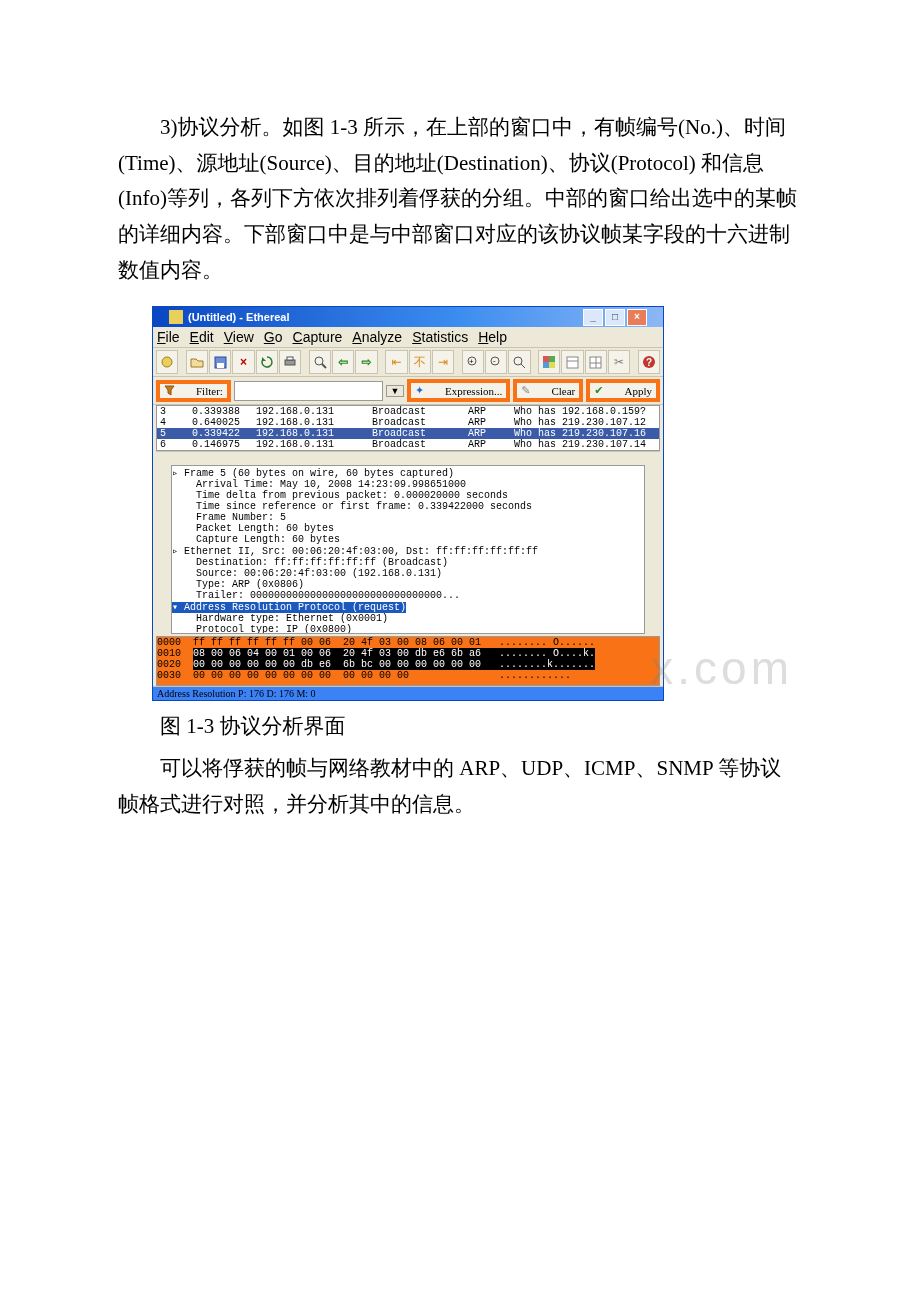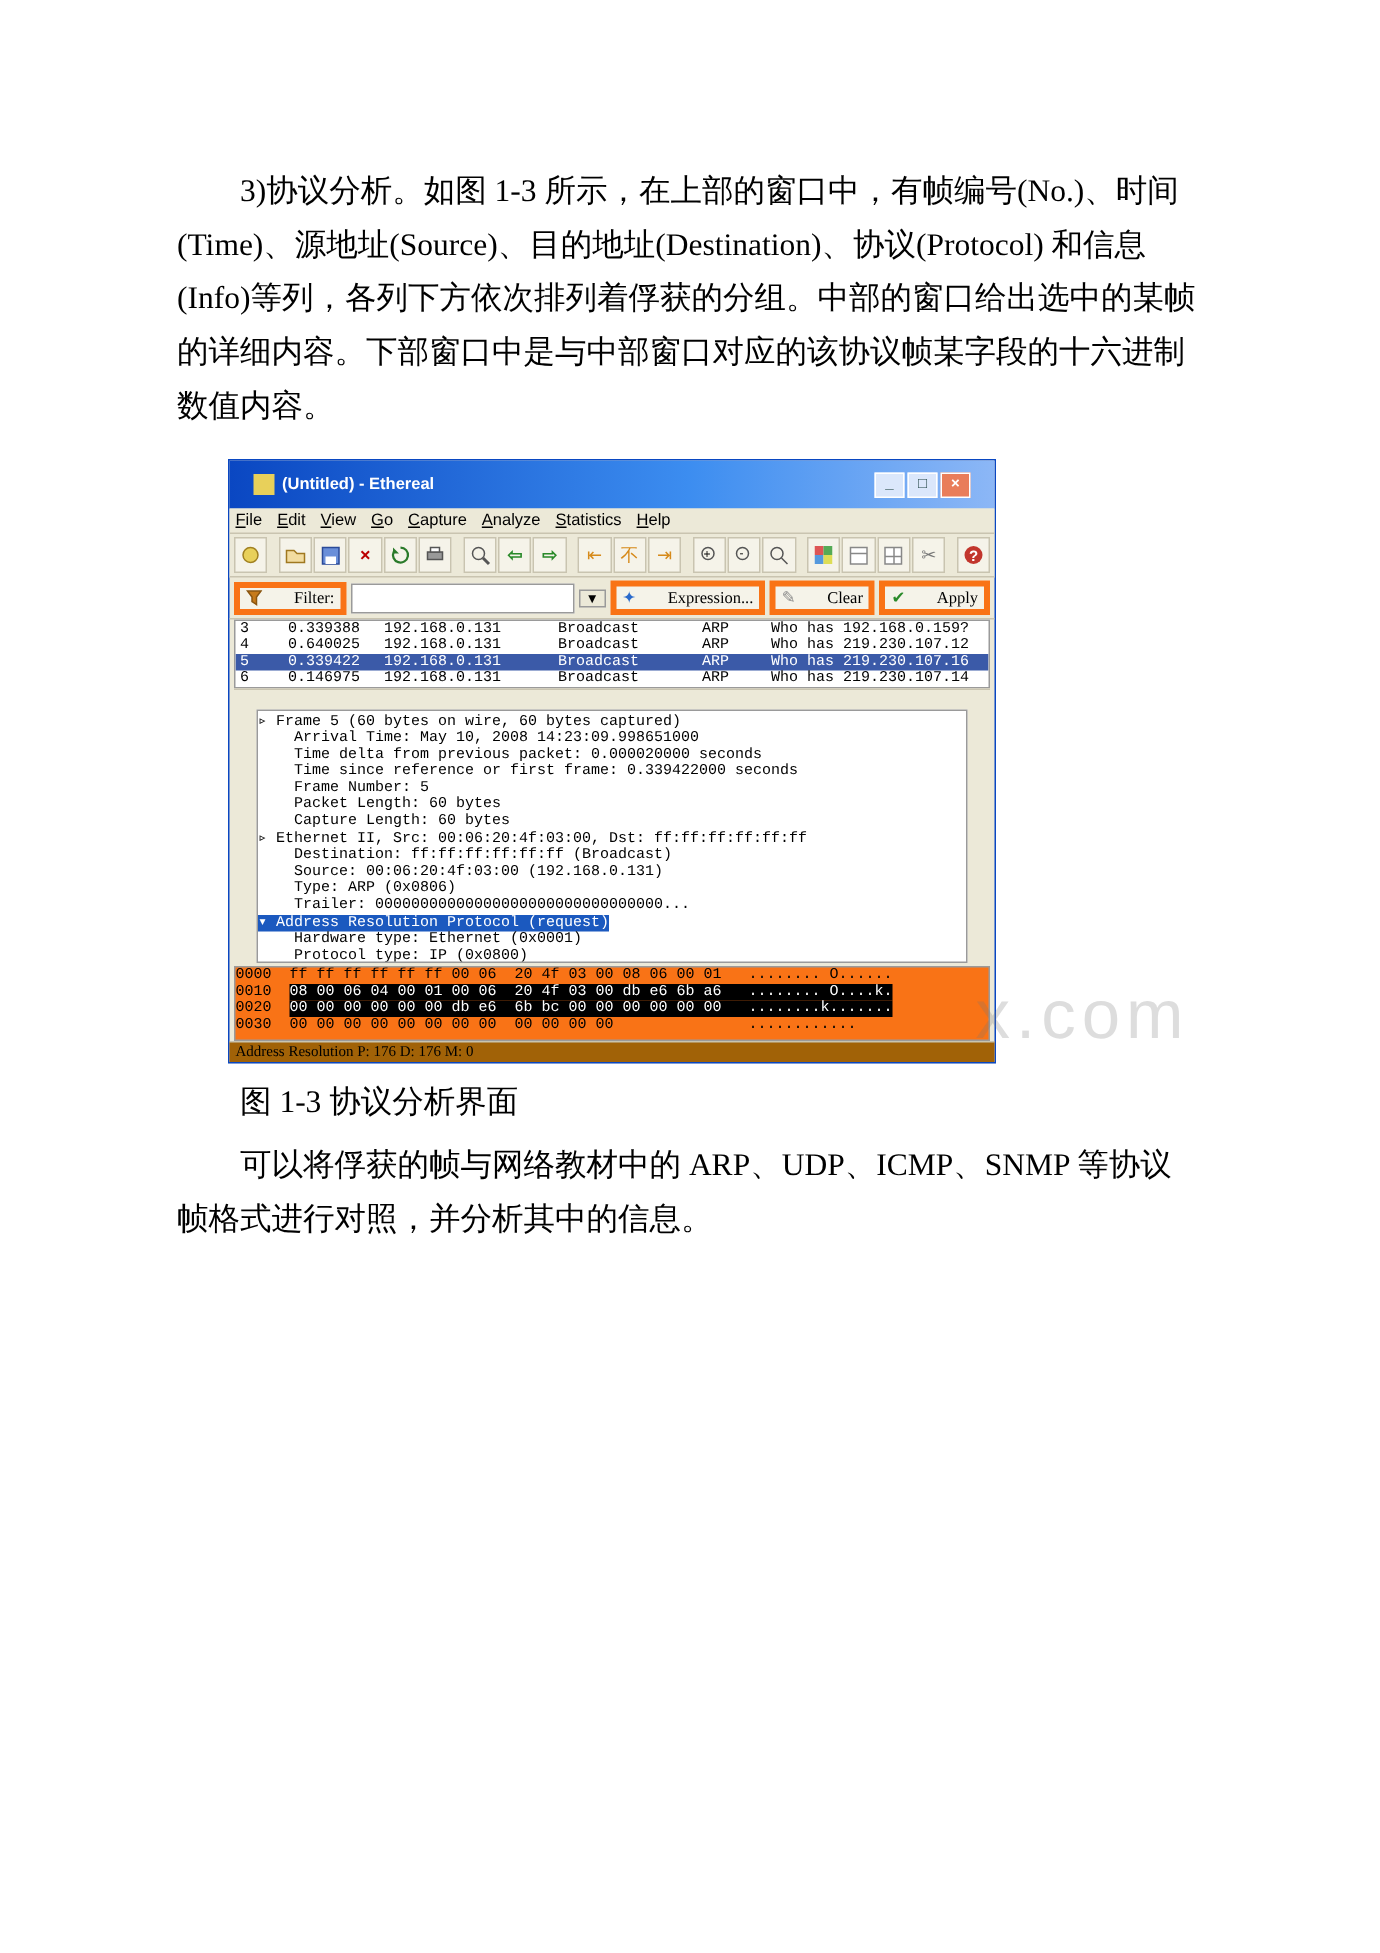--- a/index.html
+++ b/index.html
@@ -24,41 +24,41 @@
     width: 510px;
     margin: 18px 0 0 34px;
     border: 1px solid #0a47c2;
     background: #ece9d8;
     font-family: Tahoma, Arial, sans-serif;
     position: relative;
   }
   .titlebar {
     background: linear-gradient(90deg,#0a47c2,#3c8df0 60%,#8cb7f6);
     color: #fff;
-    height: 32px;
+    height: 20px;
     display: flex;
     align-items: center;
     font-size: 11px;
     font-weight: bold;
     padding: 0 16px;
   }
   .tb-icon {
     width: 14px;height:14px;background:#e8d05a;margin-right:5px;
     display:inline-block;
   }
   .tb-sp {flex:1;}
   .tb-btn {
     width:18px;height:15px;background:#dbe7fb;border:1px solid #fff;
     margin-left:2px;display:flex;align-items:center;justify-content:center;
     font-size:10px;color:#244;line-height:1;
   }
   .tb-close {background:#e97d5a;color:#fff;font-weight:bold;}
   .menubar {
     background:#ece9d8;border-bottom:1px solid #c9c4b0;
-    display:flex;font-size:11px;padding:2px 4px;gap:10px;
+    display:flex;font-size:14px;padding:2px 4px;gap:10px;
   }
   .menubar span {cursor:default;}
   .menubar u {text-decoration:underline;}
   .toolbar {
     background:#ece9d8;border-bottom:1px solid #c9c4b0;
     display:flex;gap:1px;padding:2px 3px;flex-wrap:nowrap;
   }
   .tbtn {
     width:22px;height:22px;border:1px solid #c9c4b0;background:#f5f3e9;
     display:flex;align-items:center;justify-content:center;font-size:12px;
@@ -97,21 +97,21 @@
     padding:1px 0;
   }
   .detail .hl {background:#1b59bf;color:#fff;}
   
   .hex {
     border:1px solid #9a9a9a;background:#f97316;font-family:"Courier New",monospace;
     font-size:10px;margin:0 3px;height:48px;overflow:hidden;white-space:pre;
   }
   .hex .inv {background:#000;color:#fff;}
   .status {
-    background:#a16207;border-top:1px solid #c9c4b0;font-size:10px;
+    background:#3b82f6;border-top:1px solid #c9c4b0;font-size:10px;
     padding:1px 4px;font-family:Tahoma;
   }
   
   .wm {
     position:absolute;right:-130px;bottom:5px;
     font-family:Arial,sans-serif;font-size:46px;color:rgba(120,120,120,0.25);
     letter-spacing:4px;pointer-events:none;
   }
   .caption {
     font-size:21px;line-height:1.7;text-indent:2em;margin:8px 0 6px 0;

